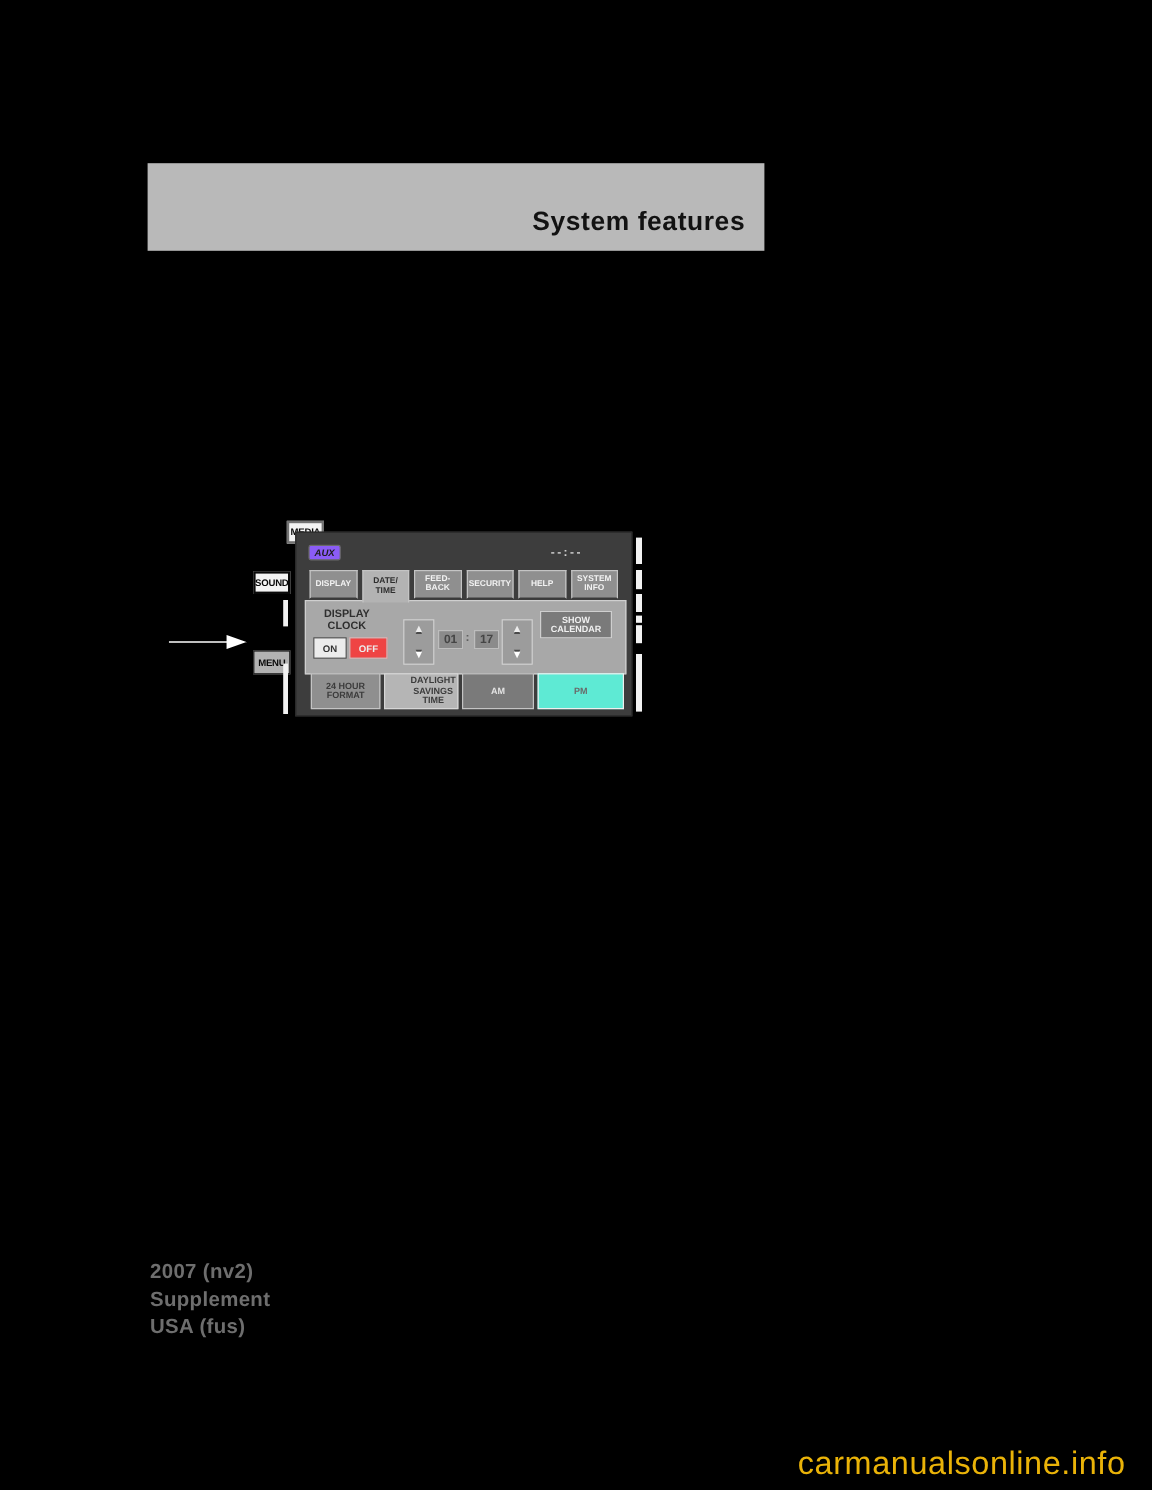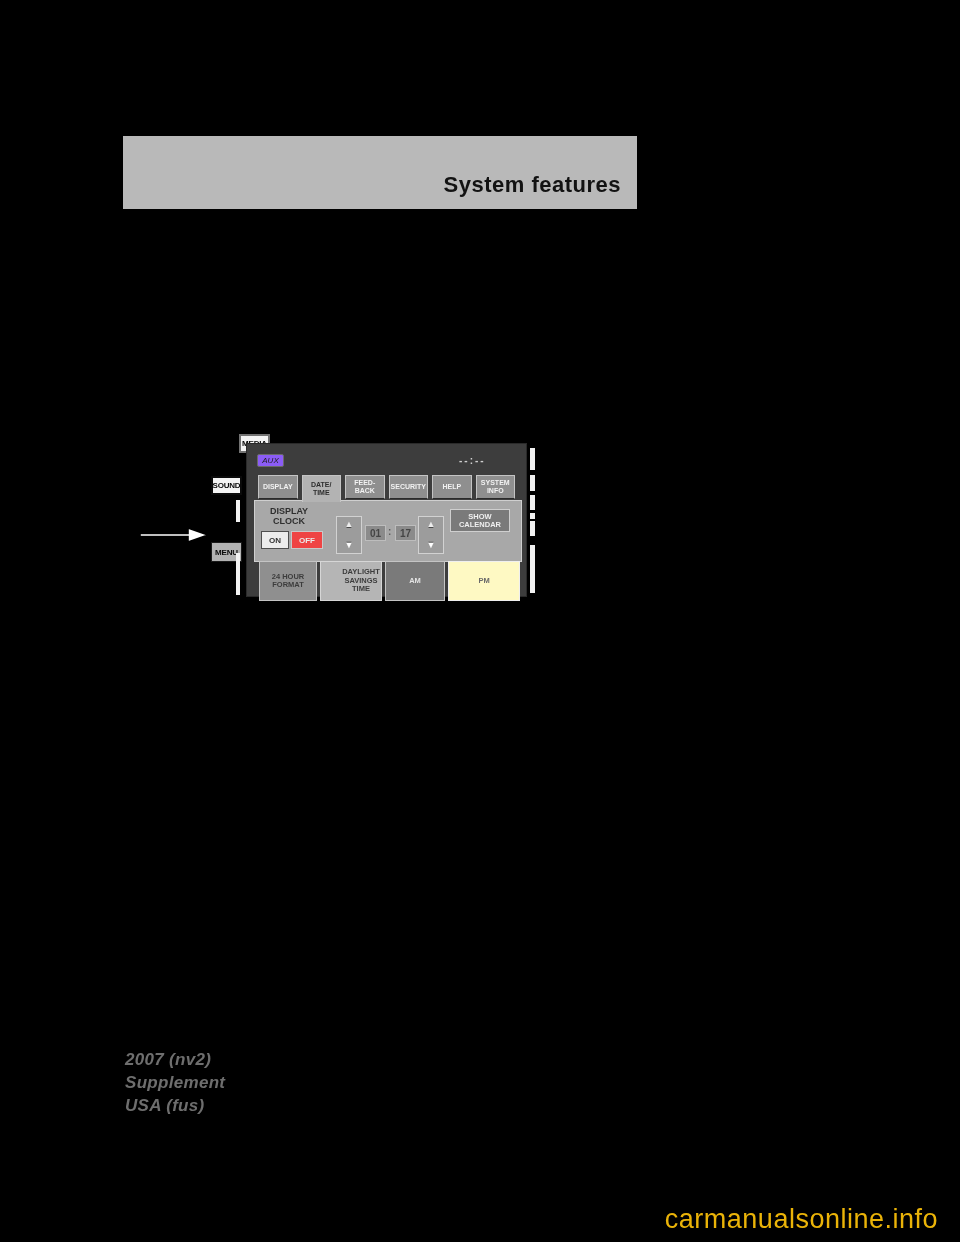--- a/index.html
+++ b/index.html
@@ -38,21 +38,21 @@
   .arrow{left:138px;top:525px;width:74px;height:20px;}
 
   
   .display{
     left:246px;top:443px;width:281px;height:154px;background:#3d3d3d;
     box-sizing:border-box;border:1px solid #2a2a2a;
   }
   .aux{
     position:absolute;left:10px;top:10px;width:27px;height:13px;
     background:#8b5cf6;border:1px solid #6a6a6a;border-radius:2px;
-    color:#1d1d1d;font-weight:normal;font-style:italic;font-size:8px;
+    color:#1d1d1d;font-weight:bold;font-style:italic;font-size:8px;
     display:flex;align-items:center;justify-content:center;box-sizing:border-box;
   }
   .lcdtime{
     position:absolute;left:212px;top:11px;color:#cfcfcf;
     font-weight:bold;font-size:10px;letter-spacing:2px;
   }
   .tabs{
     position:absolute;left:11px;top:31px;width:257px;height:26px;
     display:flex;gap:4px;align-items:stretch;
   }
@@ -91,35 +91,35 @@
     color:#454545;font-weight:bold;font-size:10px;
     display:flex;align-items:center;justify-content:center;box-sizing:border-box;text-align:center;
   }
   .hh{left:110px;top:24px;} .mm{left:140px;top:24px;}
   .colon{position:absolute;left:133px;top:25px;color:#5f5f5f;font-weight:bold;font-size:10px;}
   .showcal{
     left:195px;top:8px;width:60px;height:23px;background:#7a7a7a;color:#f0f0f0;
     border:1px solid #cfcfcf;font-size:7.5px;line-height:8px;white-space:pre-line;text-align:center;
   }
   .bottomrow{
-    position:absolute;left:12px;top:117px;width:264px;height:40px;display:flex;gap:3px;
+    position:absolute;left:12px;top:117px;width:264px;height:30px;display:flex;gap:3px;
   }
   .bbtn{
     display:flex;align-items:center;justify-content:center;text-align:center;
     font-weight:bold;font-size:7.5px;line-height:8.5px;white-space:pre-line;
     box-sizing:border-box;border:1px solid #c4c4c4;
   }
   .b1{width:58px;background:#8f8f8f;color:#3c3c3c;}
   .b2{width:62px;background:#b5b5b5;color:#3c3c3c;border-color:#d6d6d6;padding-left:20px;}
   .b3{width:60px;background:#7a7a7a;color:#e4e4e4;}
-  .b4{width:72px;background:#fef9c3;color:#6a6a6a;border-color:#efefef;}
+  .b4{width:72px;background:#5eead4;color:#6a6a6a;border-color:#efefef;}
 
   
   .footer{
-    left:125px;top:1048px;color:#6e6e6e;font-weight:bold;font-style:italic;
+    left:125px;top:1048px;color:#6e6e6e;font-weight:bold;
     font-size:17px;line-height:23px;letter-spacing:.3px;
   }
   .watermark{
     right:22px;top:1204px;color:#eab308;font-size:27px;letter-spacing:.5px;
   }
 </style>
 </head>
 <body>
 
 <div class="abs banner">

